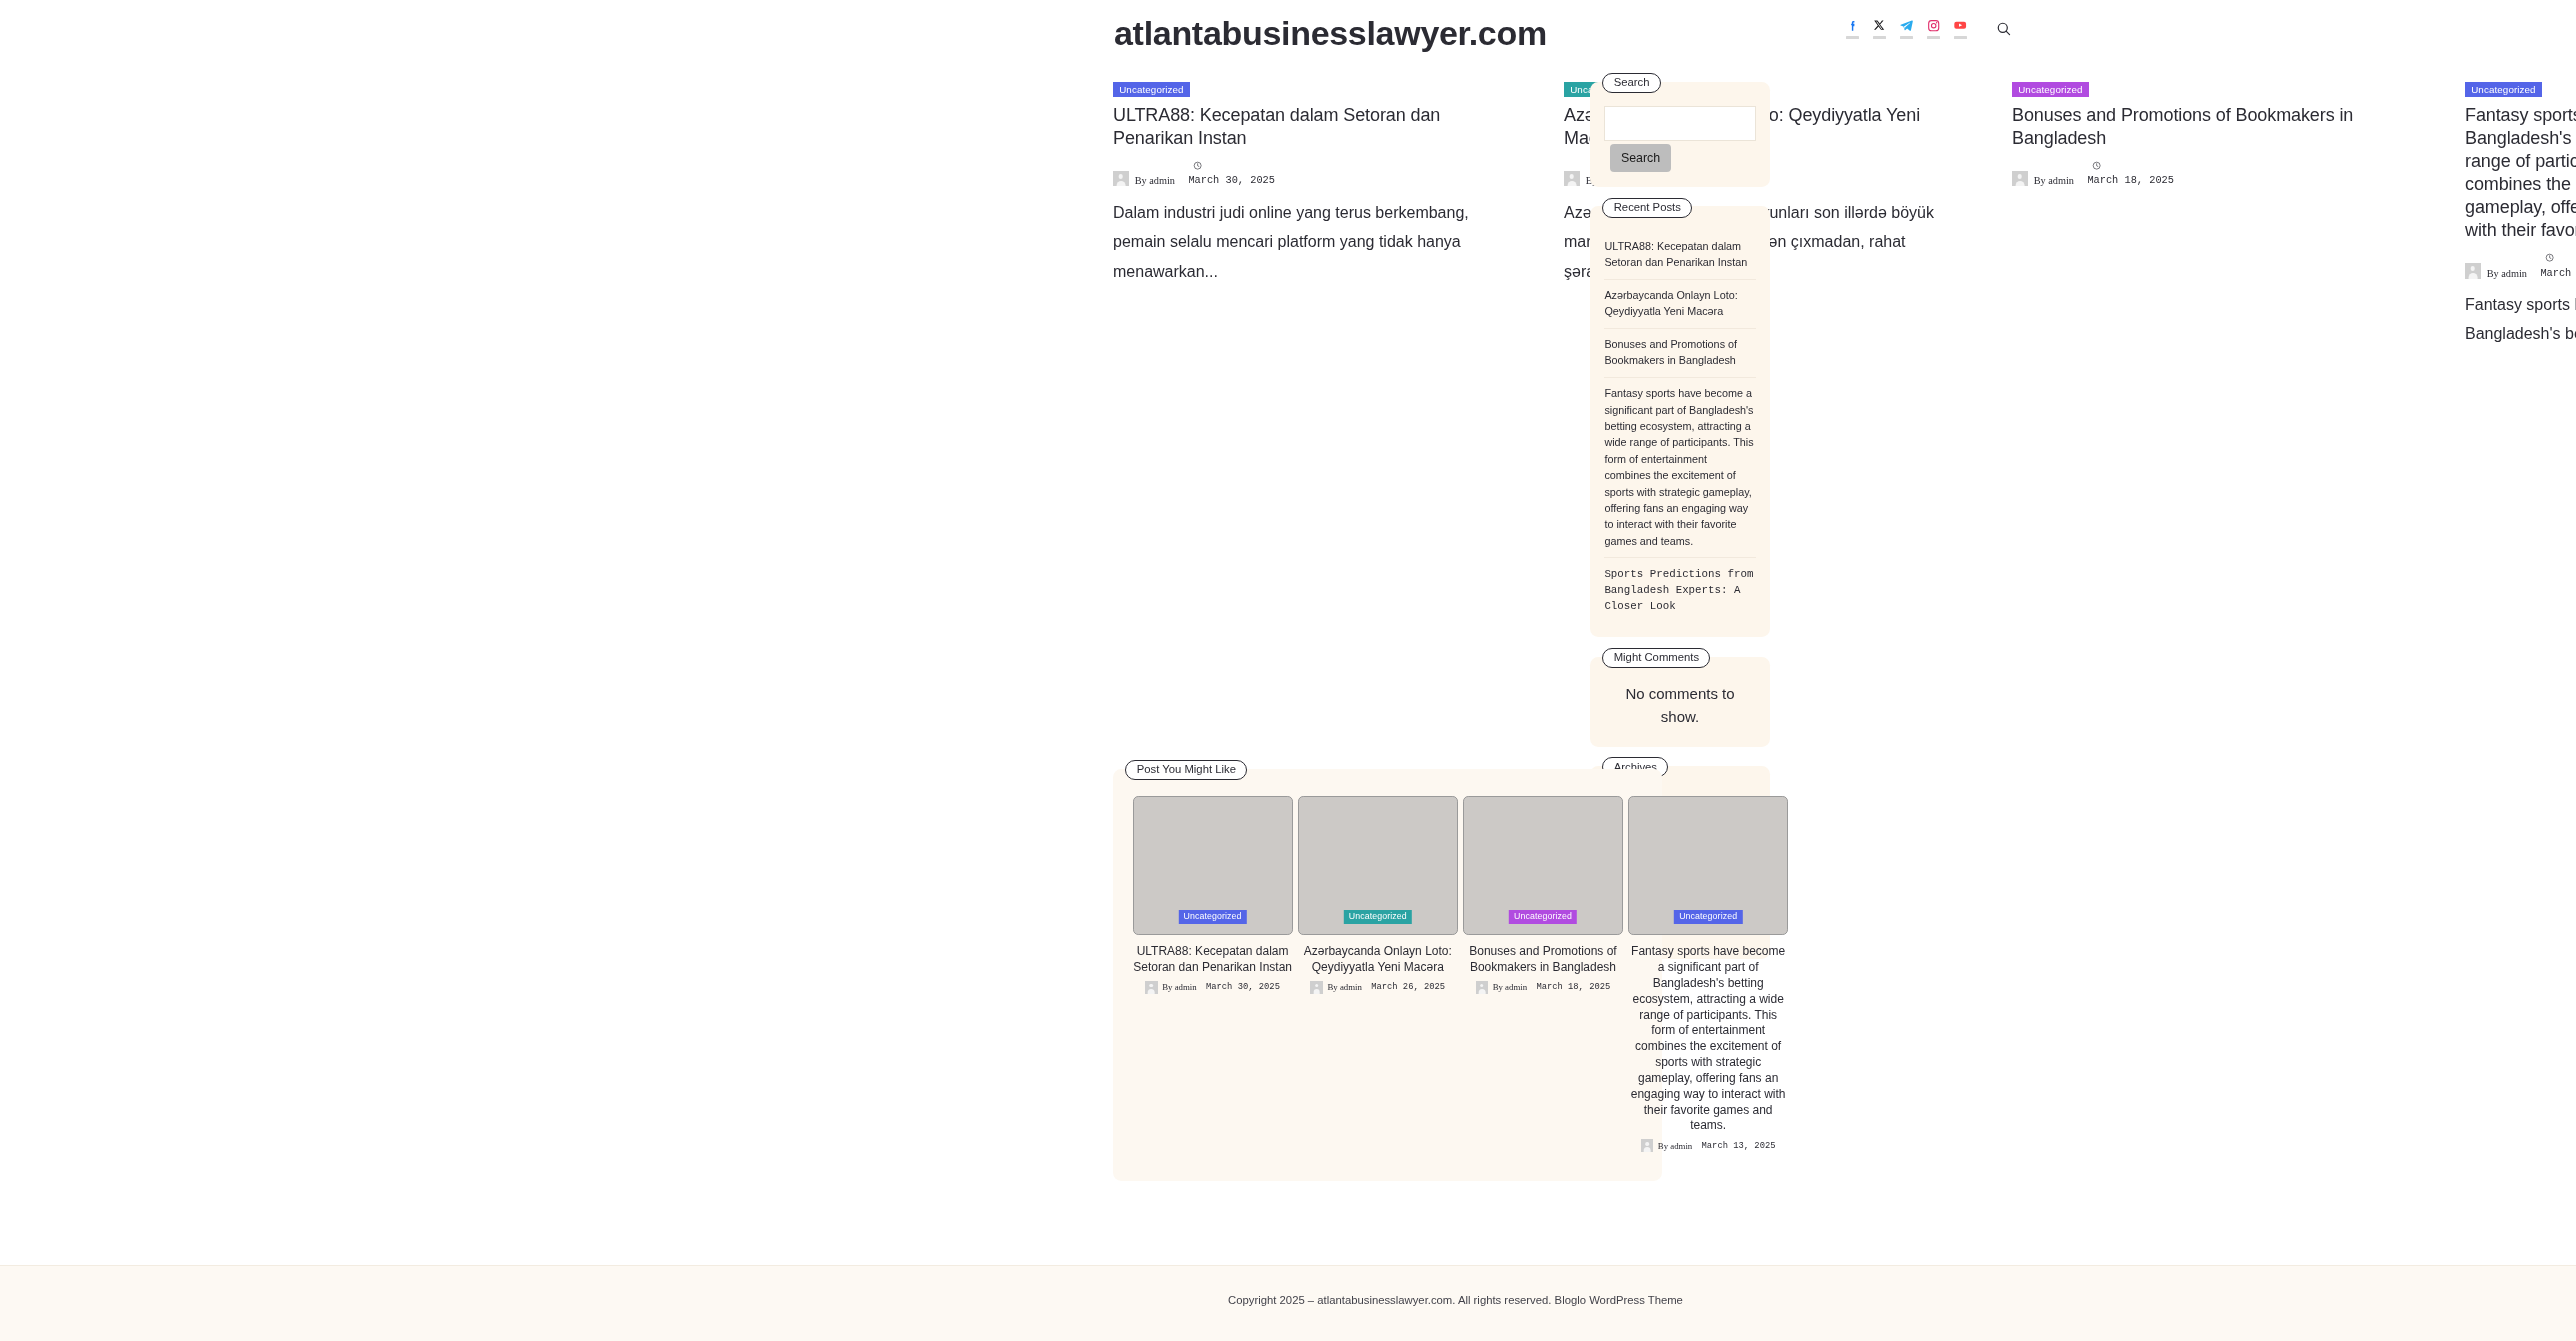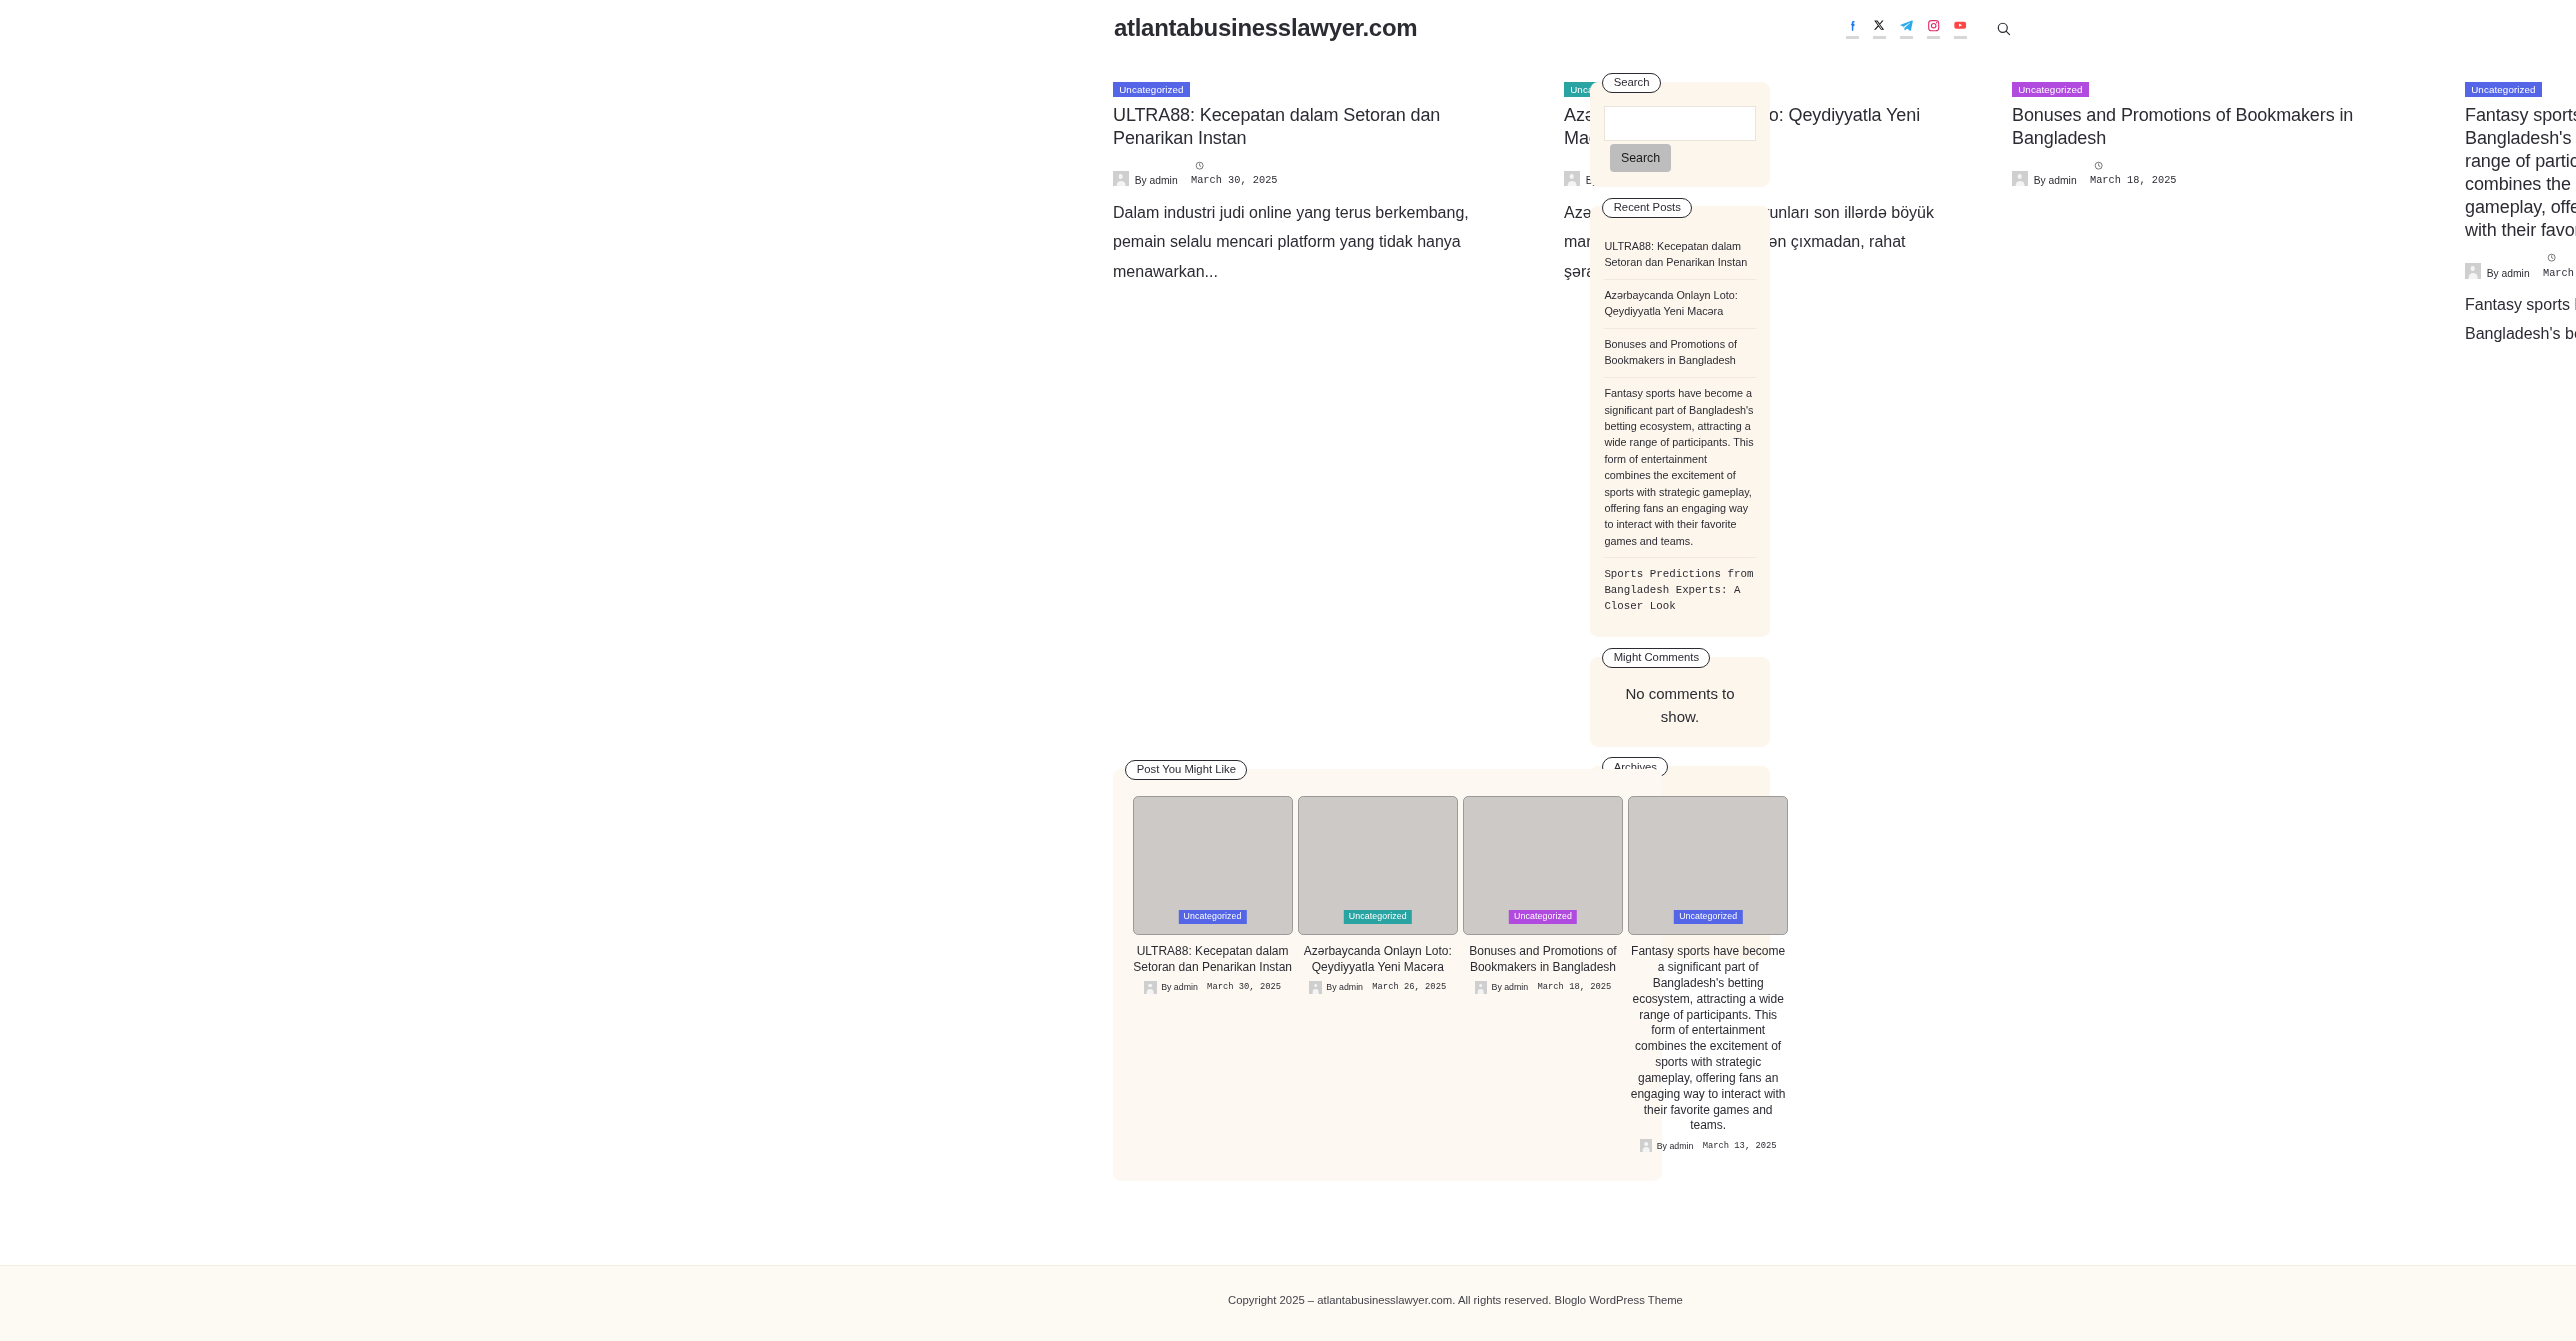--- a/index.html
+++ b/index.html
@@ -17,21 +17,21 @@
   .site-header {
     position: absolute;
     left: 0; top: 0;
     width: 2911px;
     height: 62px;
     background: #ffffff;
   }
   .site-title {
     position: absolute;
     left: 1114px; top: 14.4px;
-    font-size: 24px;
+    font-size: 34px;
     font-weight: 700;
     letter-spacing: -0.3px;
     color: #2b2b33;
     white-space: nowrap;
   }
   .header-right {
     position: absolute;
     left: 1839px; top: 17.5px;
     display: flex;
     align-items: flex-start;
@@ -125,20 +125,21 @@
     transform: translateX(-50%);
     width: 8.8px; height: 5.7px;
     border-radius: 4.6px 4.6px 0 0;
     background: #f4f4f4;
   }
   .meta-author {
     font-size: 10.3px;
     color: #2b2b33;
     margin-left: 6.2px;
     white-space: nowrap;
+    font-family: Liberation Serif, serif;
   }
   .meta-date-wrap {
     margin-left: 13.4px;
     display: flex;
     flex-direction: column;
     align-items: flex-start;
   }
   .clock-icon { margin-bottom: 2.1px; margin-left: 4.1px; }
   .meta-date {
     font-size: 10.3px;

